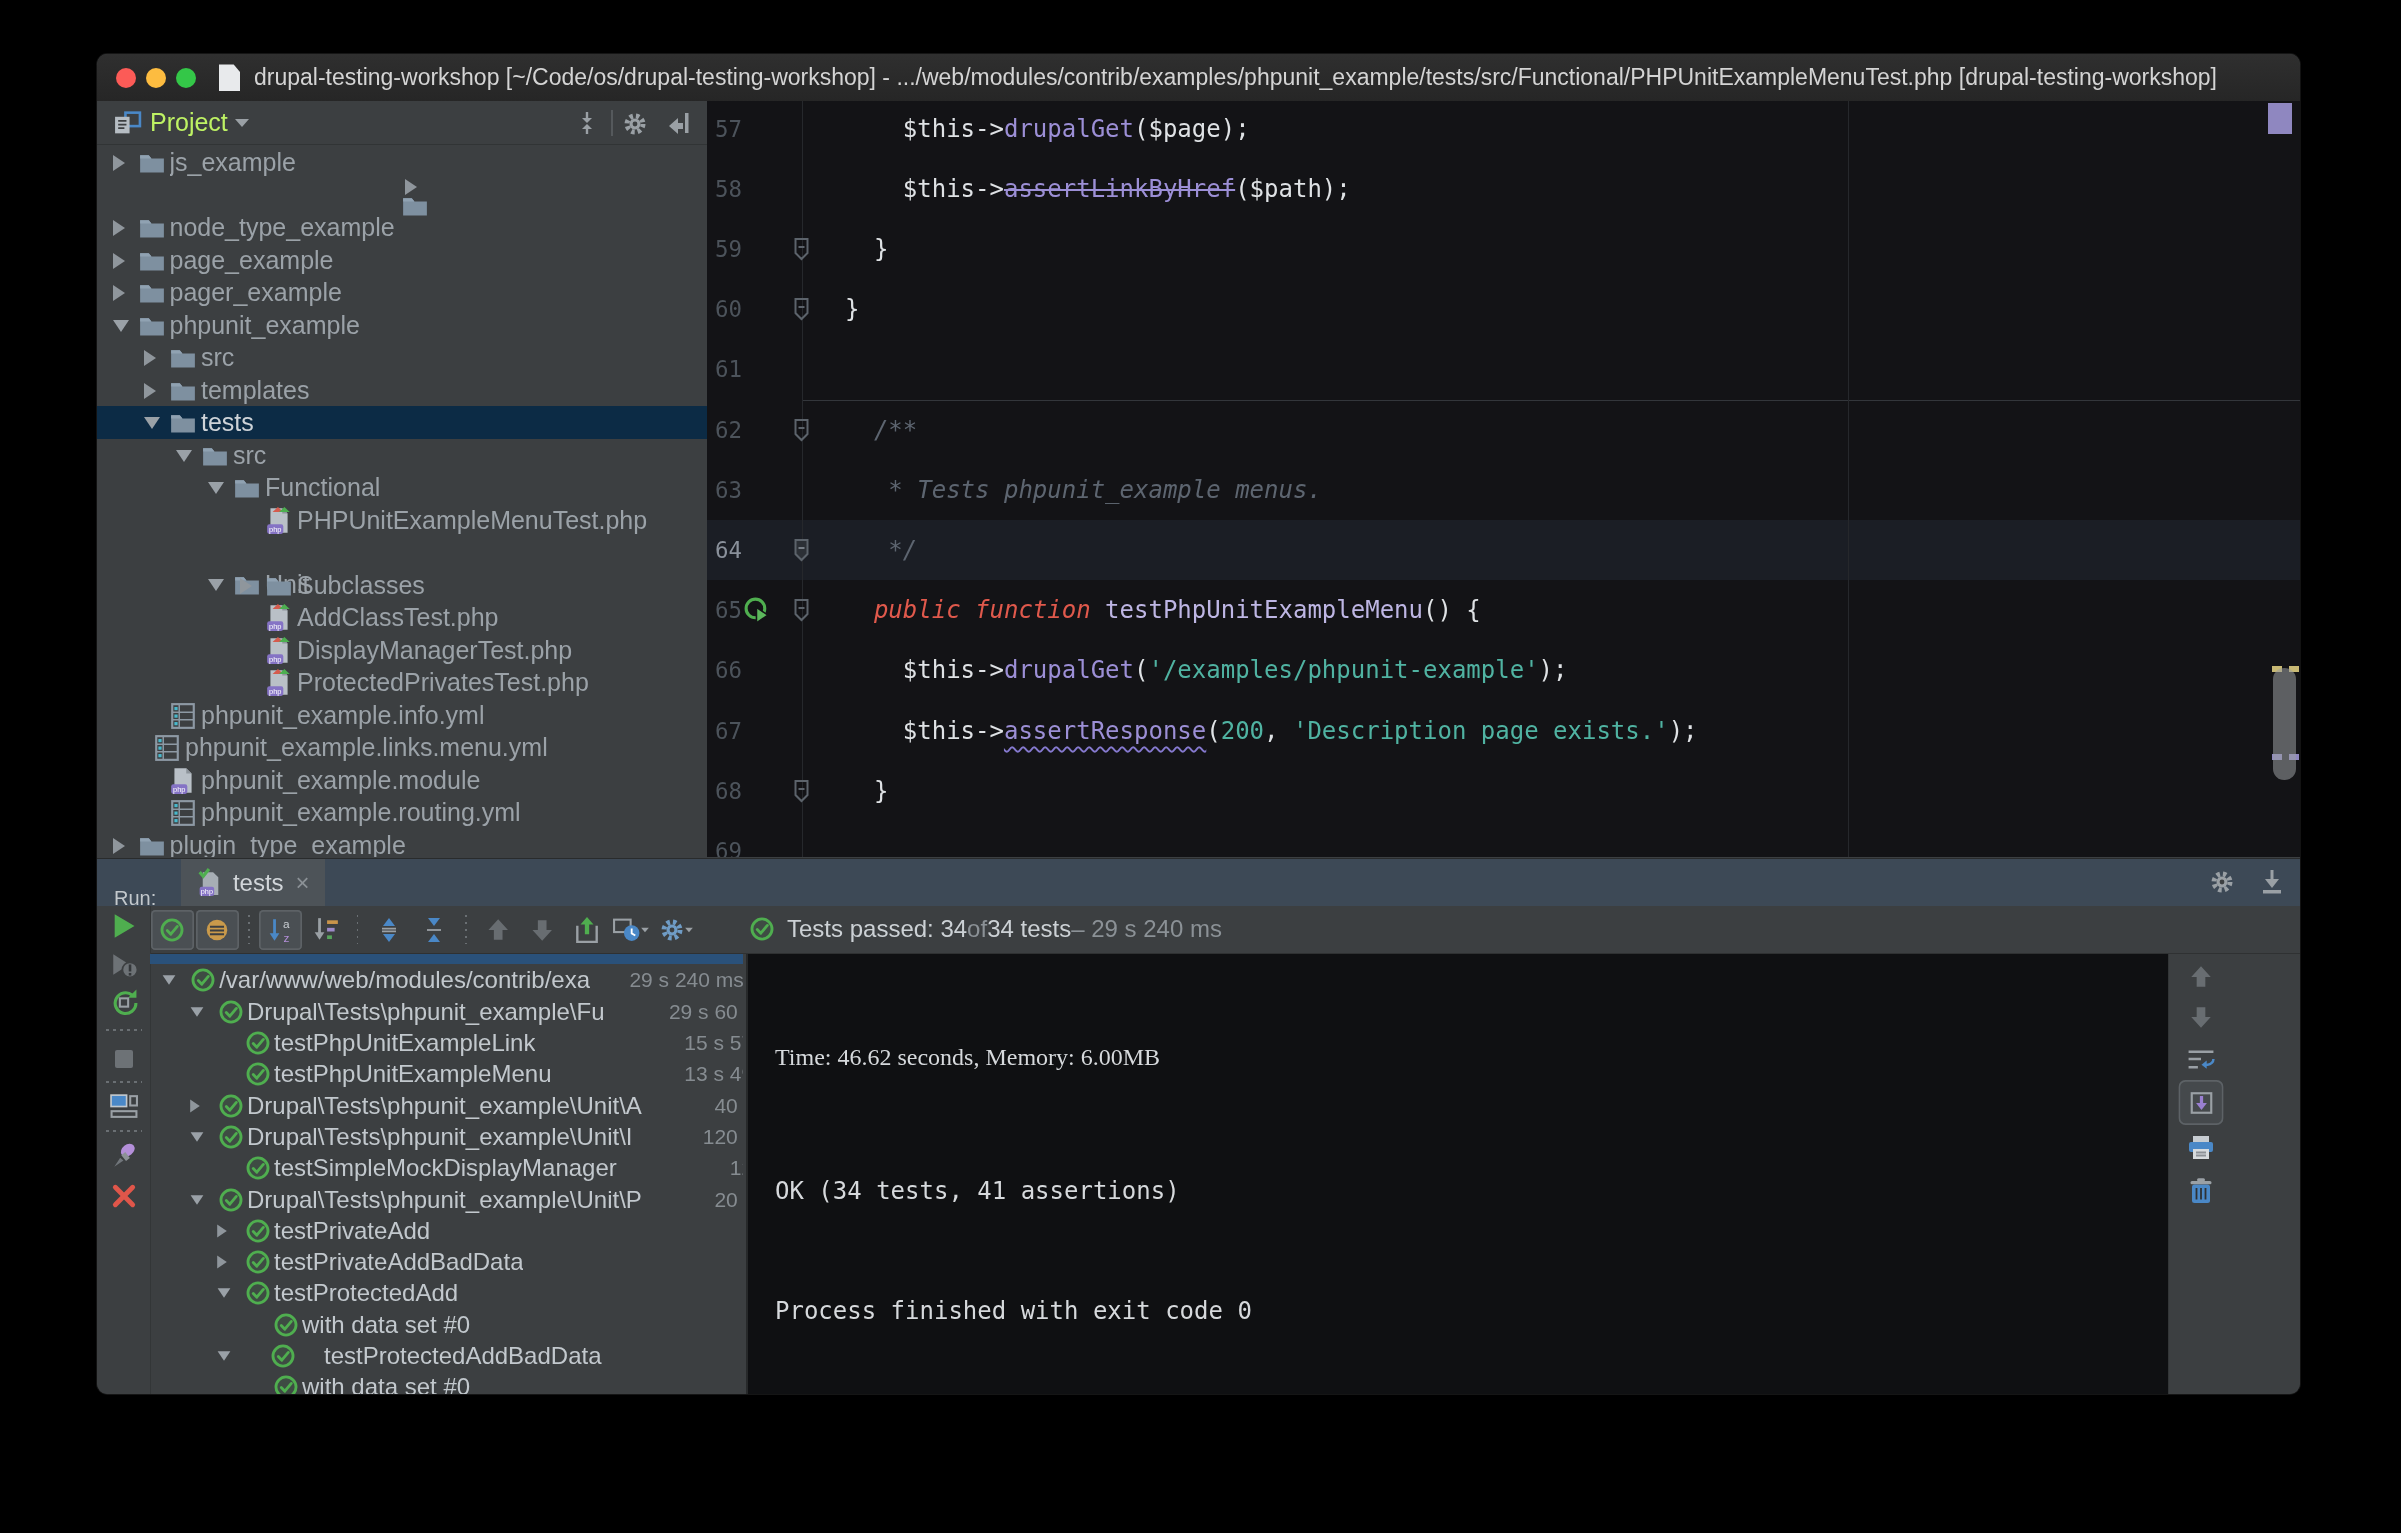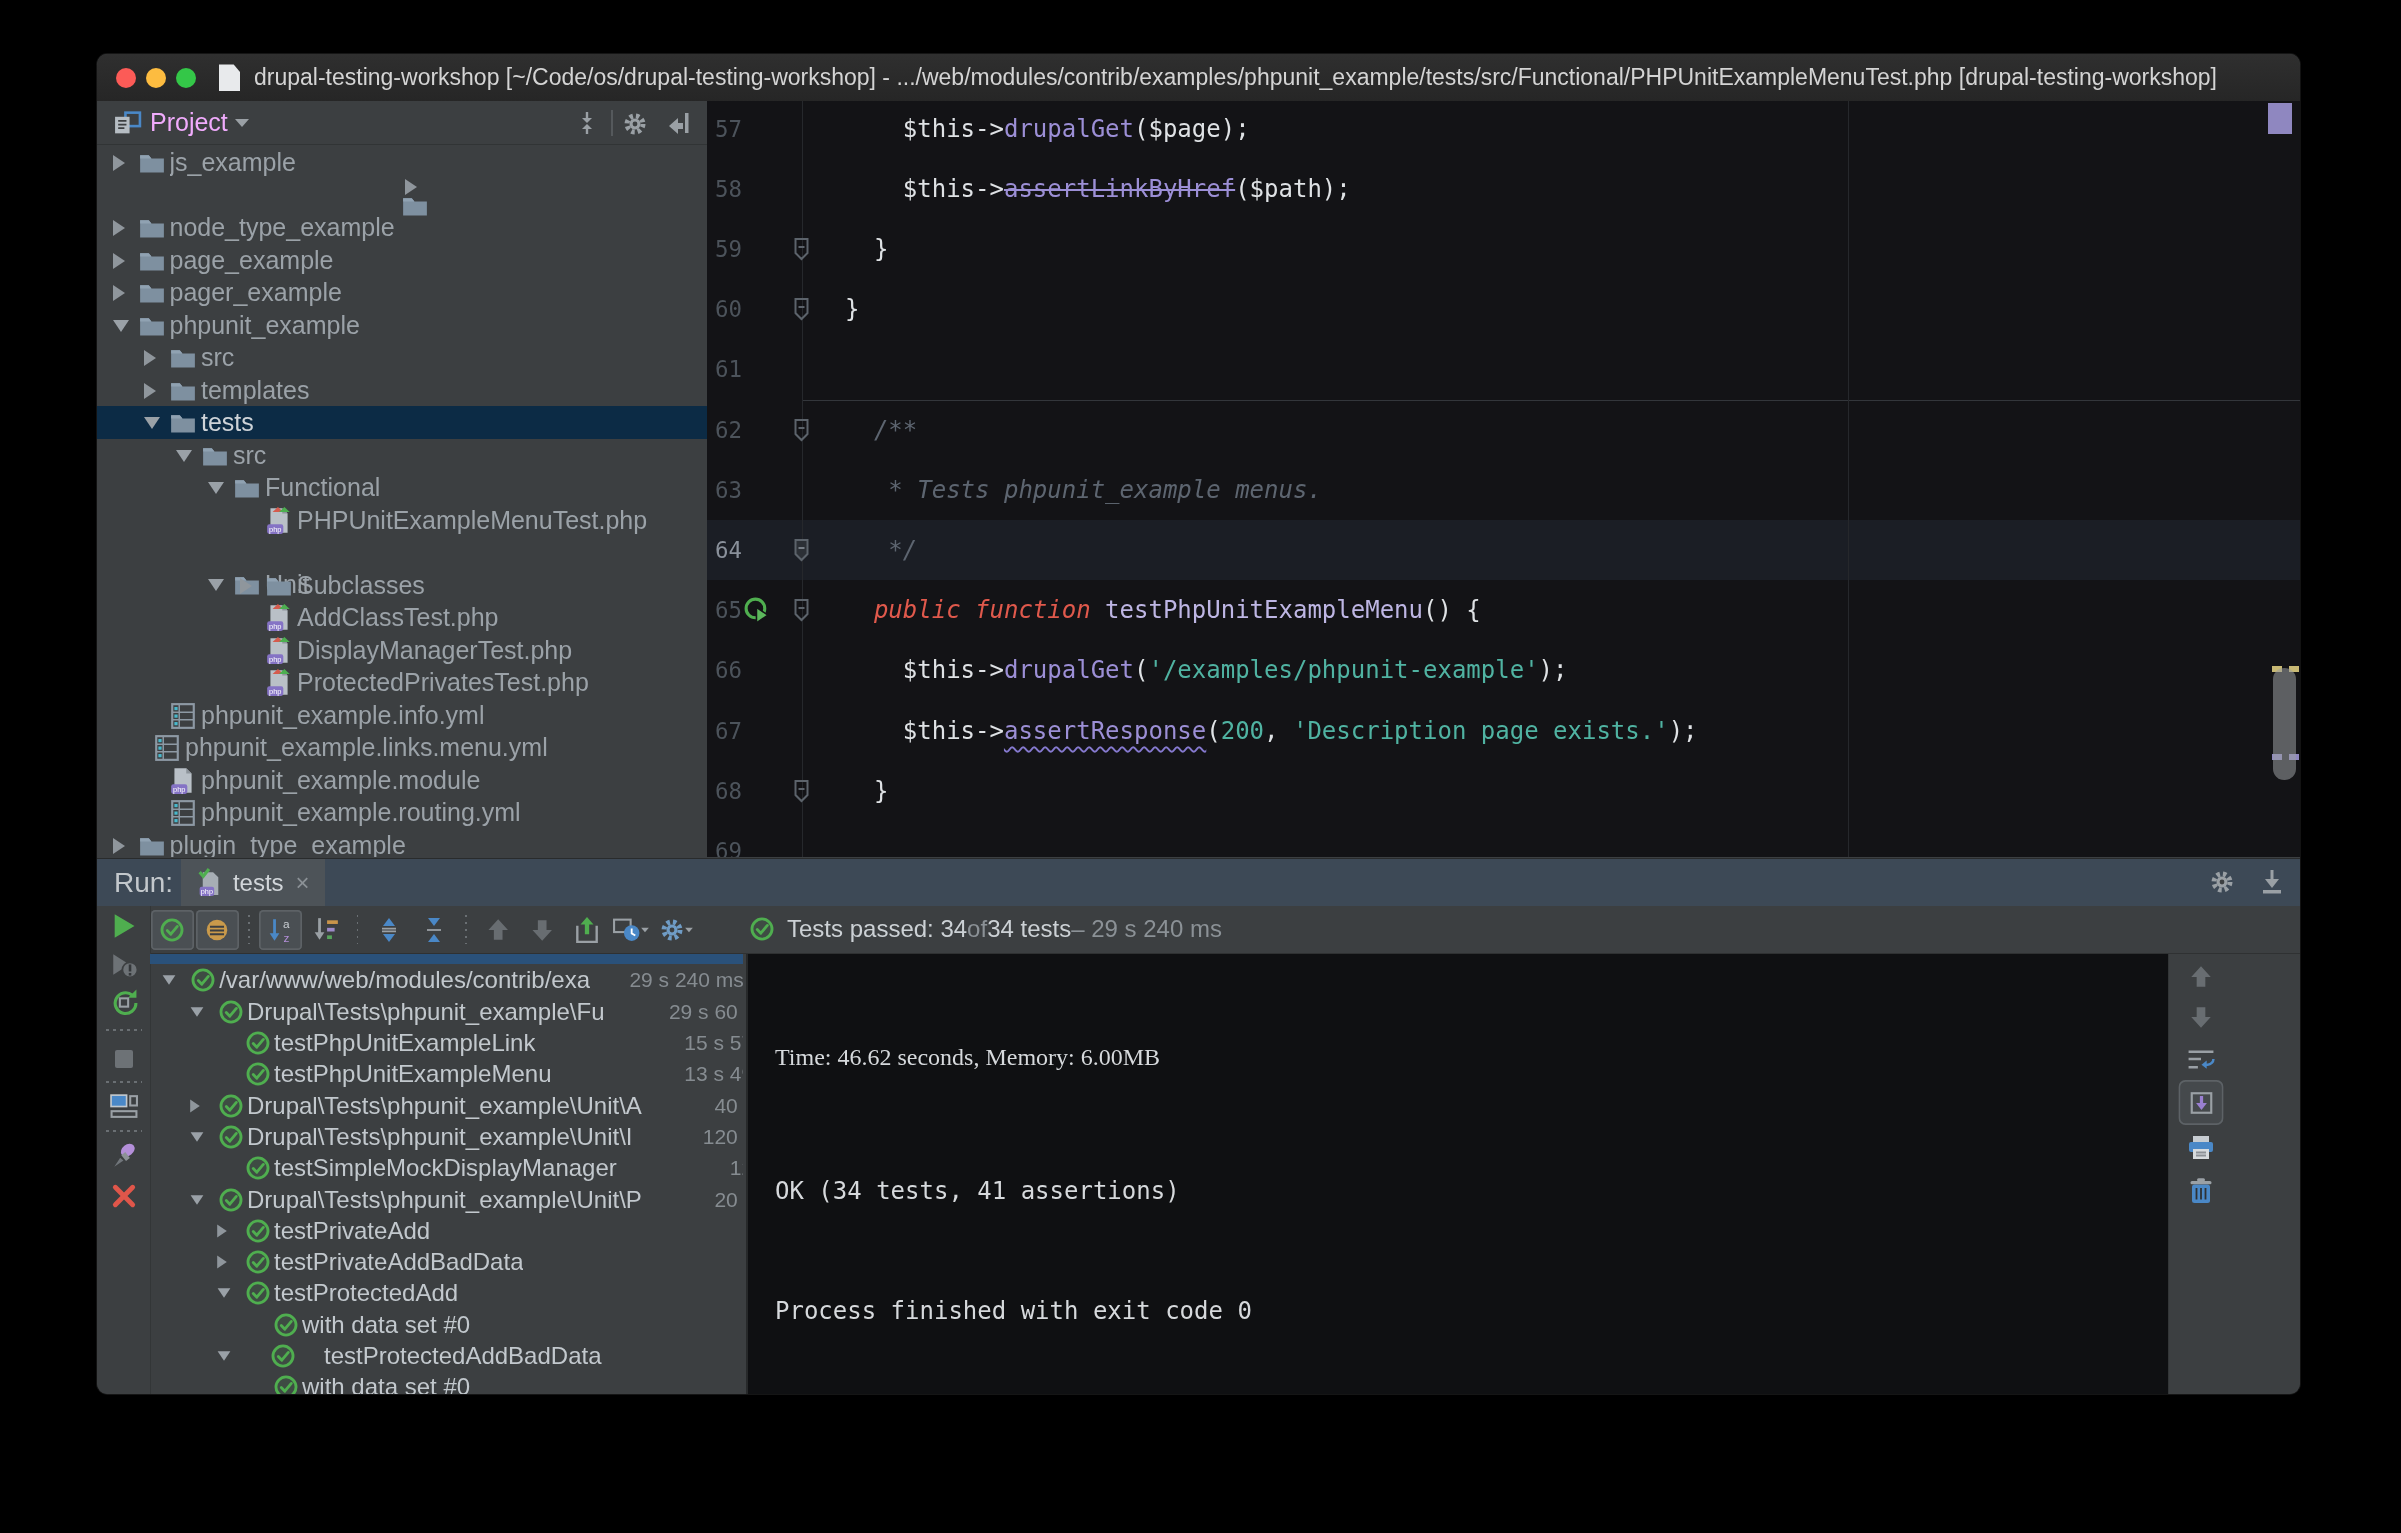--- a/index.html
+++ b/index.html
@@ -16,21 +16,21 @@
   .tl.yellow{left:49px;background:#fdbc40;}
   .tl.green{left:79px;background:#34c748;}
   .doc-icon{position:absolute;left:122px;top:10.4px;width:21px;height:27px;background:#e8eaec;
             clip-path:polygon(0 0,70% 0,100% 28%,100% 100%,0 100%);}
   .win-title{position:absolute;left:157px;top:0;height:47px;line-height:47px;font-size:23px;color:#d4d4d4;
              white-space:nowrap;}
   
   .project-panel{position:absolute;left:0;top:47px;width:610px;height:756px;background:#3c3f41;
                  border-right:1.7px solid #2a2c2d;overflow:hidden;}
   .pp-header{position:absolute;left:0;top:0;width:100%;height:43px;border-bottom:1.7px solid #313435;}
-  .pp-title{position:absolute;left:53px;top:0;height:43px;line-height:43px;font-size:25px;color:#f0abfc;}
+  .pp-title{position:absolute;left:53px;top:0;height:43px;line-height:43px;font-size:25px;color:#bef264;}
   .caret-down{display:inline-block;width:0;height:0;border-left:7px solid transparent;
               border-right:7px solid transparent;border-top:8.6px solid #9aa0a5;}
   .pp-caret{position:absolute;left:138px;top:18px;}
   .pp-divider{position:absolute;left:514px;top:8.6px;width:1.7px;height:26px;background:#55595c;}
   .icon{display:inline-block;line-height:0;}
   .icon svg{display:block;}
   .pp-act{position:absolute;top:8.6px;width:26px;height:26px;cursor:pointer;}
   
   .tree-row{position:absolute;left:0;width:100%;display:flex;align-items:center;white-space:nowrap;
             color:#9ba2a8;font-size:25px;cursor:default;}
@@ -66,21 +66,21 @@
   .run-mark{position:absolute;left:36px;top:15.5px;cursor:pointer;}
   .ed-scroll{position:absolute;right:2.6px;top:0;width:26px;height:100%;}
   .stripe-square{position:absolute;right:5.2px;top:1.7px;width:24px;height:31px;}
   .sb-thumb{position:absolute;right:1.7px;top:567px;width:22.4px;height:112px;border-radius:11.2px;
             background:rgba(155,158,162,.55);}
   .sb-mark{position:absolute;width:10.4px;height:6px;}
   
   .run-panel{position:absolute;left:0;top:804px;width:2203px;height:536px;background:#3c3f41;
              border-top:1.7px solid #292b2c;overflow:hidden;}
   .rp-tabrow{position:absolute;left:0;top:0;width:100%;height:47px;background:#3d4956;}
-  .run-label{position:absolute;left:17px;top:0;height:47px;line-height:47px;font-size:28px;color:#c3c8cc;}
+  .run-label{position:absolute;left:17px;top:16px;height:47px;line-height:47px;font-size:20px;color:#c3c8cc;}
   .run-tab{position:absolute;left:84px;top:0;height:47px;background:#4d5358;display:flex;align-items:center;
            padding:0 15.5px;cursor:pointer;}
   .run-tab .ttl{font-size:24px;color:#d2d6da;margin:0 12px 0 10.4px;}
   .tab-close{font-size:24px;color:#8b9196;cursor:pointer;}
   .rp-tabrow-right{position:absolute;right:15.5px;top:8.6px;display:flex;gap:22.4px;}
   .rp-toolbar{position:absolute;left:53px;top:47px;width:2150px;height:47px;border-bottom:1.7px solid #2f3132;
               display:flex;align-items:center;}
   .tb-btn{width:43px;height:40px;display:flex;align-items:center;justify-content:center;flex:none;
           border-radius:4.3px;margin:0 0.9px;cursor:pointer;}
   .tb-btn.pressed{background:#4a4f53;box-shadow:inset 0 0 0 1.7px #5d6266;}

